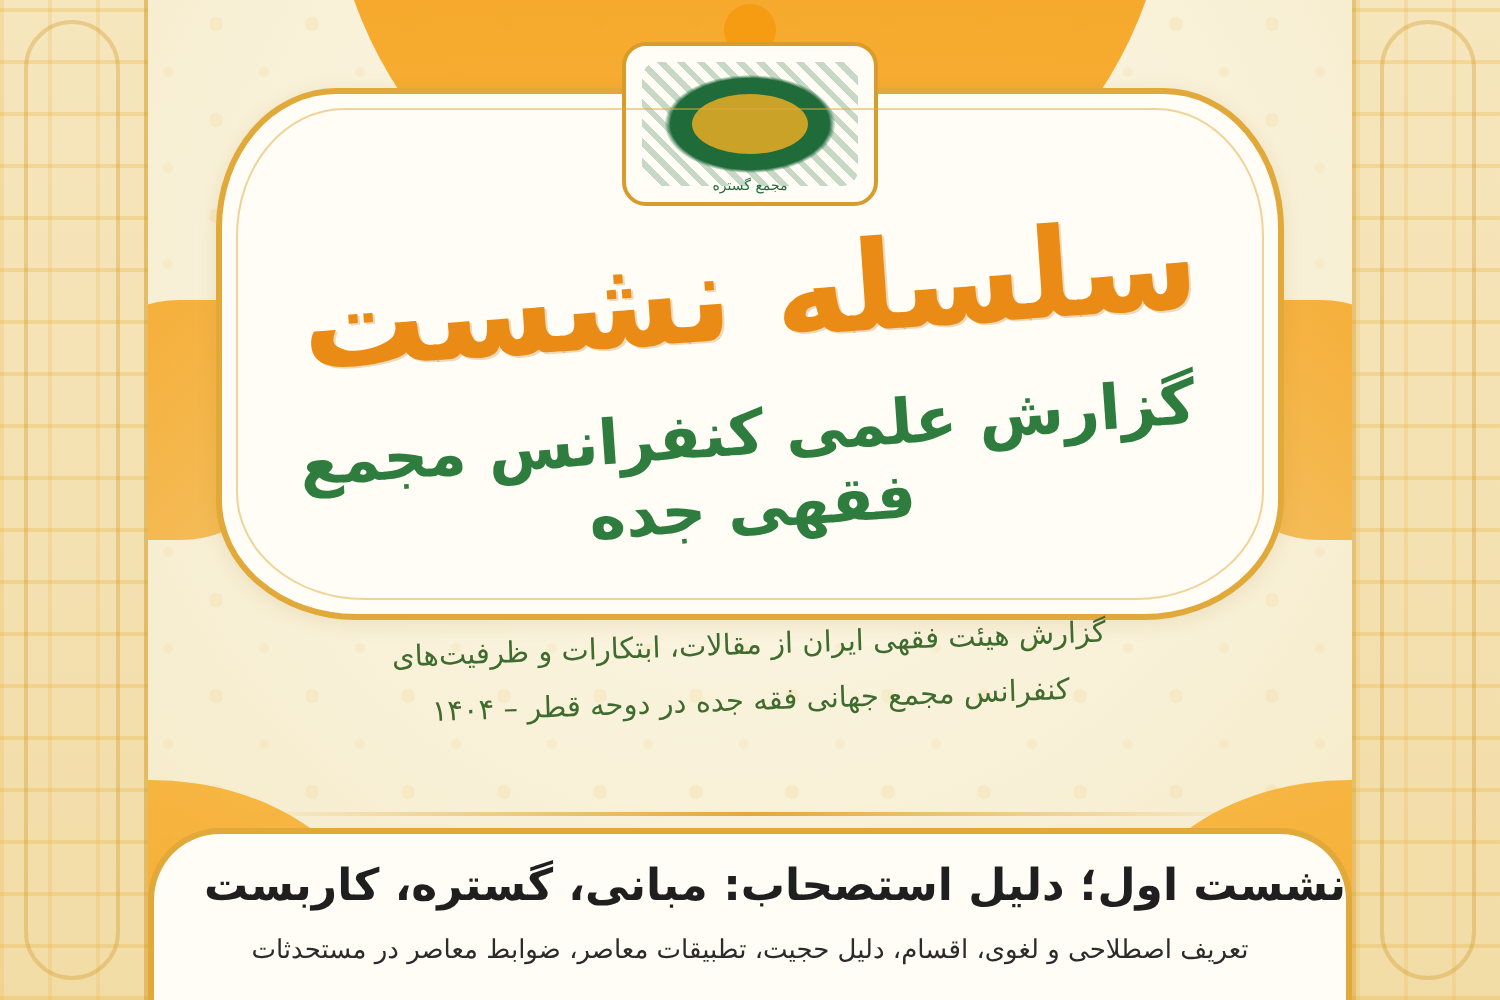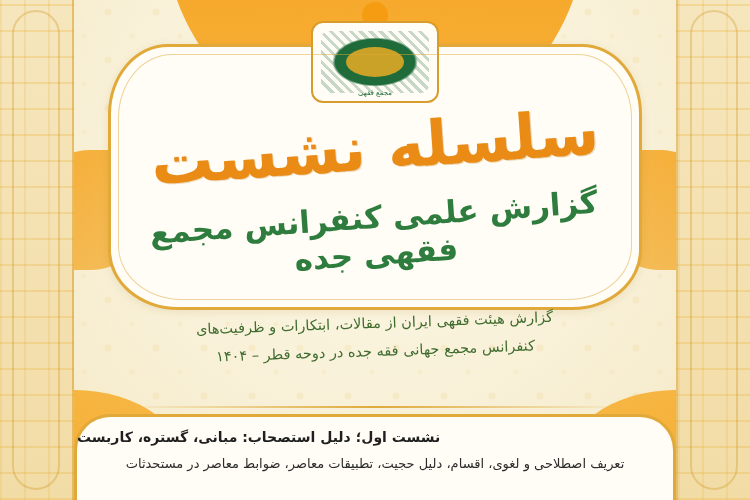--- a/index.html
+++ b/index.html
@@ -195,23 +195,23 @@
     height: 86px;
     background: #fffdf6;
     border-top: 3px solid #e0a93a;
     border-left: 3px solid #e0a93a;
     border-right: 3px solid #e0a93a;
     border-radius: 36px 36px 0 0;
     padding-top: 10px;
     box-sizing: border-box;
   }
   .band-title {
-    text-align: left;
+    text-align: right;
     color: #1f1f1f;
-    font-size: 14px;
+    font-size: 22px;
     font-weight: bold;
     line-height: 1.5;
   }
   .band-sub {
     text-align: center;
     color: #2b2b2b;
     font-size: 13px;
     margin-top: 6px;
     line-height: 1.6;
   }
@@ -241,21 +241,21 @@
   <div class="edge left">
     <div class="edge-inner"></div>
   </div>
   <div class="edge right">
     <div class="edge-inner"></div>
   </div>
 
   <div class="card">
     <div class="logo">
       <div class="logo-inner"></div>
-      <div class="logo-text">مجمع فقهی</div>
+      <div class="logo-text">مجمع گستره</div>
     </div>
     <div class="title-main">سلسله نشست</div>
     <div class="title-sub">گزارش علمی کنفرانس مجمع فقهی جده</div>
   </div>
 
   <div class="desc">
     <div>گزارش هیئت فقهی ایران از مقالات، ابتکارات و ظرفیت‌های</div>
     <div>کنفرانس مجمع جهانی فقه جده  در دوحه قطر – ۱۴۰۴</div>
   </div>
 

